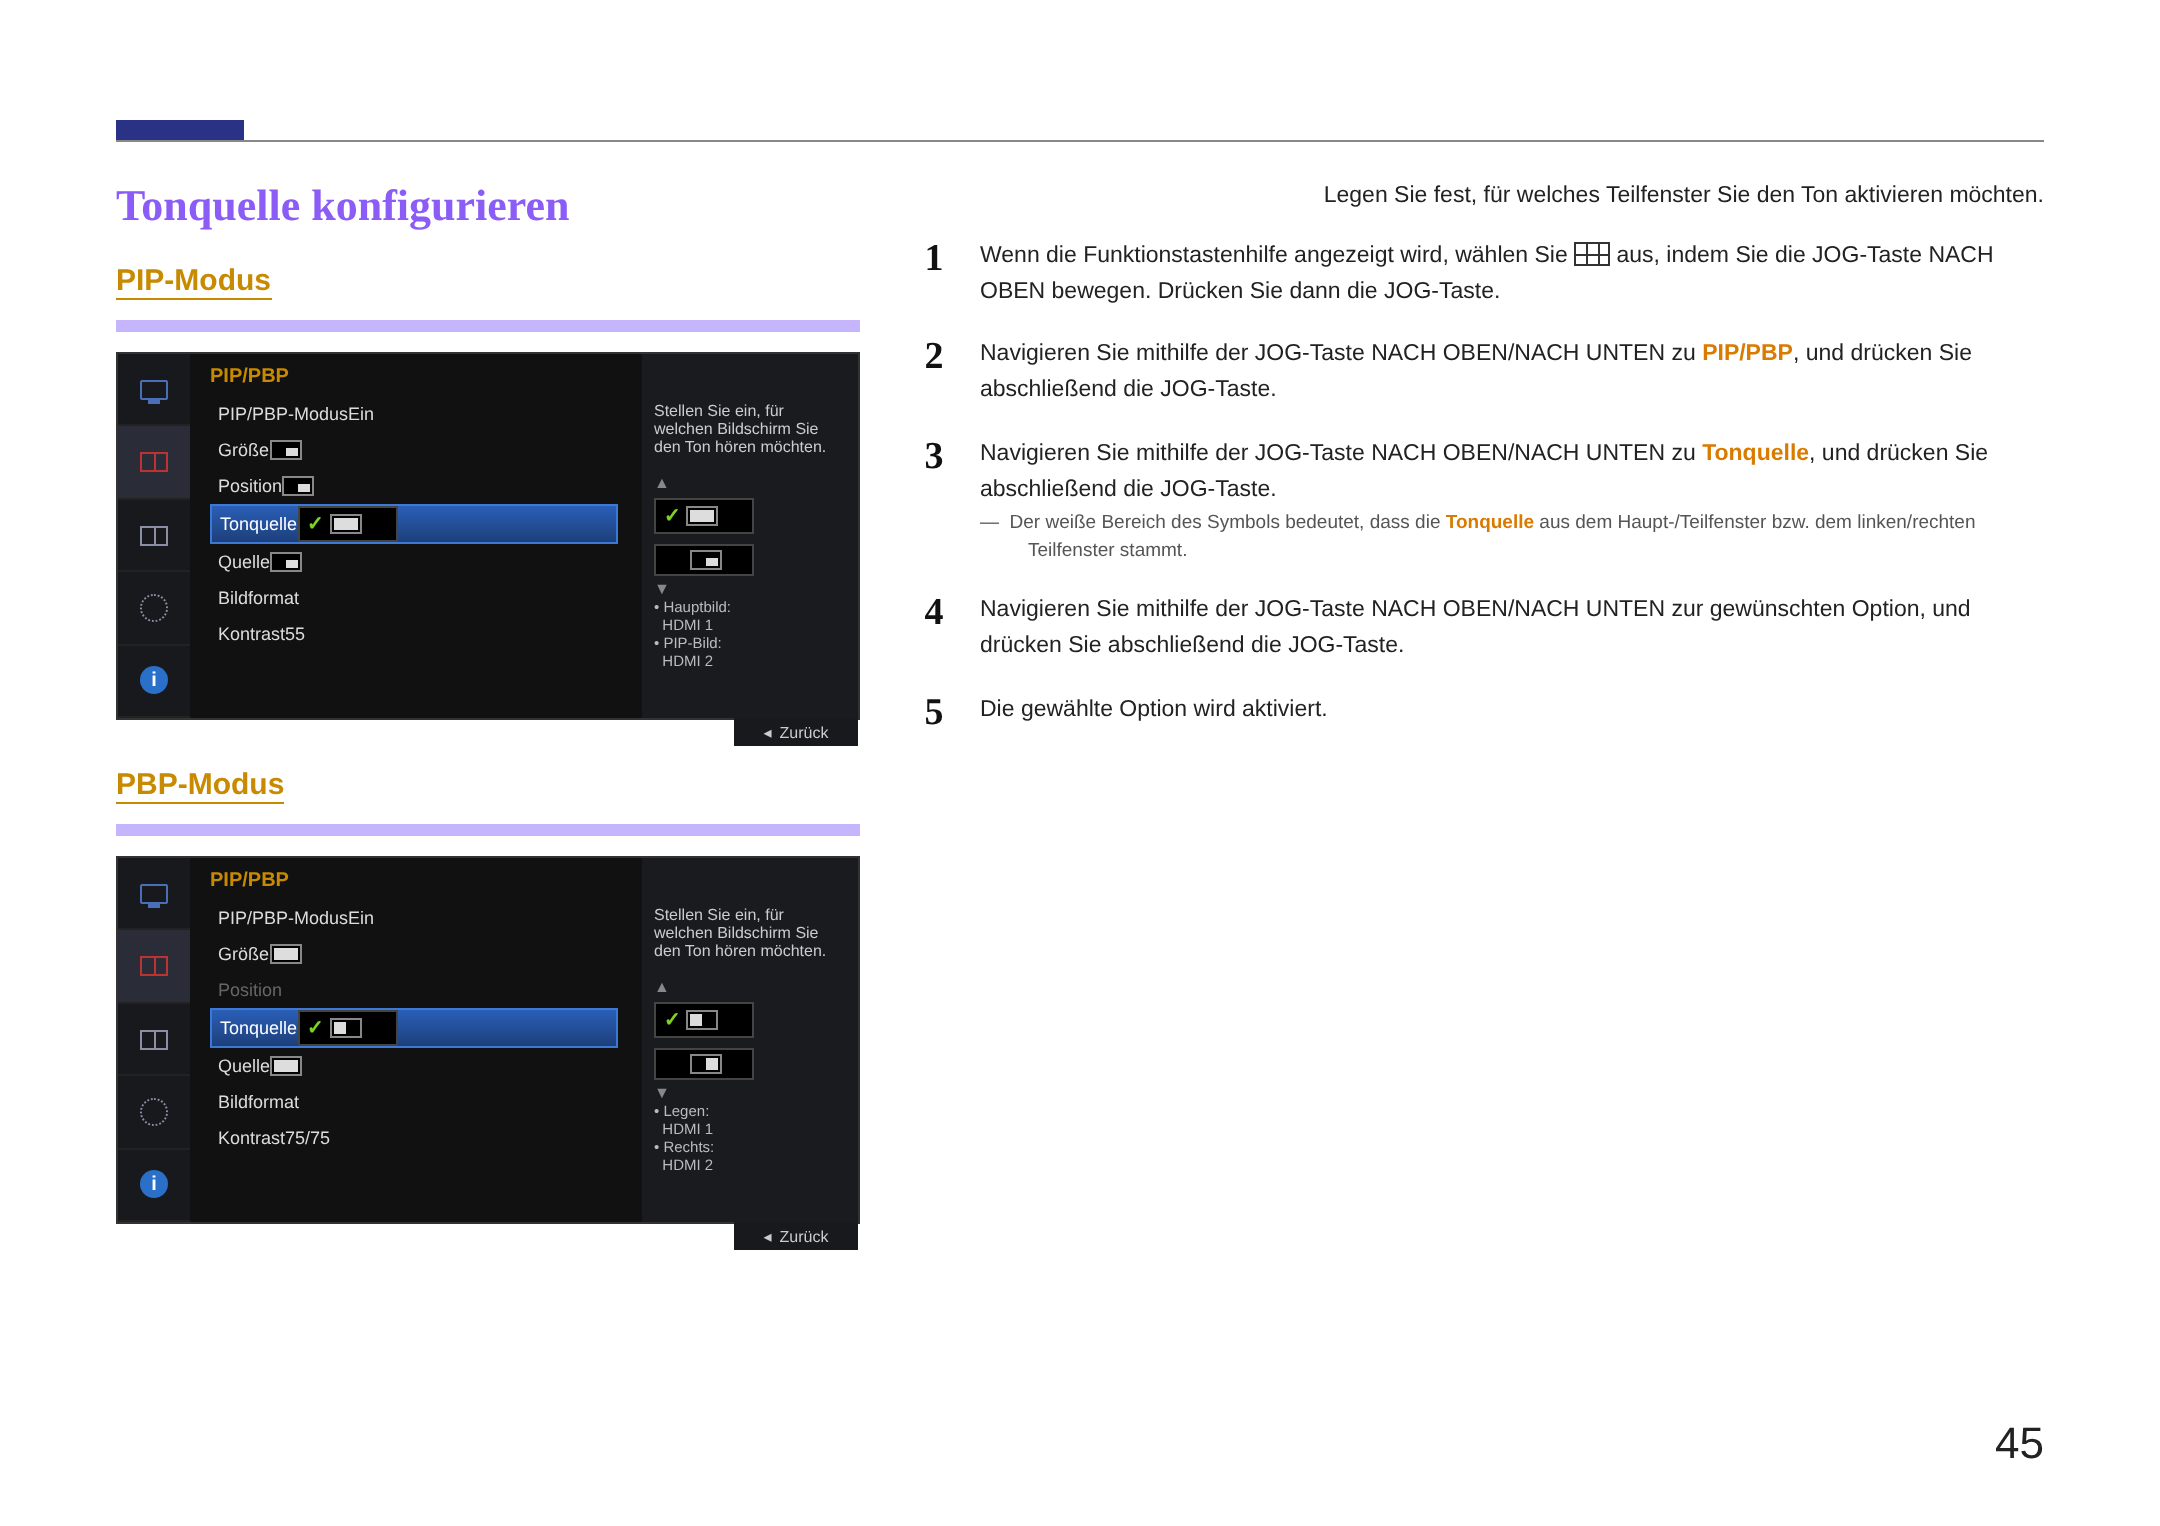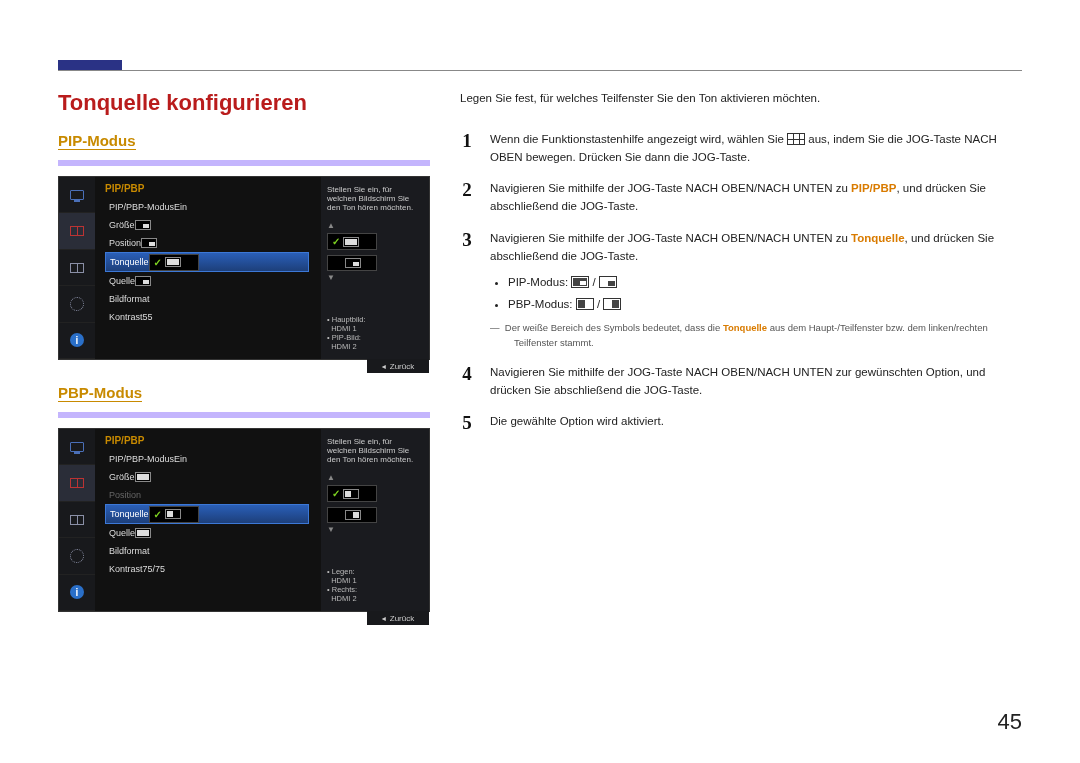--- a/index.html
+++ b/index.html
@@ -3,47 +3,47 @@
 <meta charset="utf-8">
 <style>
   * { box-sizing: border-box; margin: 0; padding: 0; }
   html, body { width: 1080px; height: 763px; background: #fff; font-family: Arial, Helvetica, sans-serif; }
   .page { position: relative; width: 1080px; height: 763px; padding: 60px 58px 0 58px; }
   .top-rule { position: absolute; top: 70px; left: 58px; right: 58px; height: 1px; background: #888; }
   .top-accent { position: absolute; top: 60px; left: 58px; width: 64px; height: 10px; background: #2a3285; }
   .content { display: flex; gap: 30px; margin-top: 30px; }
   .left-col { width: 372px; flex: 0 0 372px; }
   .right-col { flex: 1; font-size: 11.5px; color: #222; line-height: 1.55; }
-  h1 { font-size: 22px; font-weight: 700; color: #b91c1c; margin-bottom: 16px; }
+  h1 { font-size: 22px; font-weight: 700; color: #8b5cf6; margin-bottom: 16px; font-family: Liberation Serif, serif; }
   h2 { font-size: 15px; font-weight: 700; color: #c88a00; margin: 0 0 10px 0; display: inline-block; border-bottom: 1px solid #c88a00; }
   .h2-wrap { border-bottom: 6px solid #c4b5fd; margin-bottom: 10px; width: 372px; }
   .menu-shot { width: 372px; height: 184px; background: #111; border: 1px solid #333; position: relative; margin-bottom: 24px; }
   .menu-sidebar { position: absolute; left: 0; top: 0; bottom: 0; width: 36px; background: #18191c; display: flex; flex-direction: column; }
   .side-ic { flex:1; display:flex; align-items:center; justify-content:center; color:#8a8fa6; font-size:14px; border-bottom:1px solid #222; }
   .side-ic.sel { background:#2a2d38; }
   .menu-main { position:absolute; left:36px; right:110px; top:0; bottom:0; padding:6px 10px 0 10px; }
   .menu-title { color:#c88a00; font-size:10px; font-weight:700; margin-bottom:4px; }
   .row { display:flex; align-items:center; height:18px; font-size:9px; color:#ddd; padding:0 4px; }
   .row.dis { color:#666; }
   .row.hl { background: linear-gradient(#2a5fb8,#1d3f7a); color:#fff; border:1px solid #3c78d6; height:20px; }
-  .menu-info { position:absolute; right:0; top:0; bottom:0; width:108px; background:#1a1b1f; padding:8px 6px; font-size:8px; color:#ccc; display:flex; flex-direction:column; justify-content:space-between; }
+  .menu-info { position:absolute; right:0; top:0; bottom:0; width:108px; background:#1a1b1f; padding:8px 6px; font-size:8px; color:#ccc; display:flex; flex-direction:column; justify-content:center; }
   .info-arrow .menu-sel-box{margin:2px 0;}
   .menu-info .bullets{font-size:7.5px;color:#bbb;}
   .back-tab { position:absolute; right:0; bottom:-14px; width:62px; height:14px; background:#18191c; font-size:8px; color:#ccc; display:flex; align-items:center; justify-content:center; gap:4px; }
   .menu-sel-box { display:flex; gap:3px; align-items:center; background:#000; border:1px solid #444; padding:2px 4px; width:50px; }
   .opt-ic { width:16px; height:10px; border:1px solid #888; position:relative; background:#000; }
   .opt-ic.pip::after{content:"";position:absolute;right:1px;bottom:1px;width:6px;height:4px;background:#ddd;}
   .opt-ic.pip.main::before{content:"";position:absolute;inset:1px;background:#ddd;}
   .opt-ic.pbp-l::before{content:"";position:absolute;left:1px;top:1px;bottom:1px;width:6px;background:#ddd;}
   .opt-ic.pbp-r::after{content:"";position:absolute;right:1px;top:1px;bottom:1px;width:6px;background:#ddd;}
   .opt-ic.pbp-both::before{content:"";position:absolute;left:1px;top:1px;bottom:1px;width:6px;background:#ddd;}
   .opt-ic.pbp-both::after{content:"";position:absolute;right:1px;top:1px;bottom:1px;width:6px;background:#ddd;}
   .check{color:#7ed321;font-size:10px;font-weight:700;}
   .footnote { font-size: 9px; color: #888; margin-top: 10px; }
-  .intro { margin-bottom: 23px; }
+  .intro { margin-bottom: 12px; text-align: right; }
   .step { display:flex; gap:16px; margin-bottom:14px; }
   .step-num { font-family: Georgia, 'Times New Roman', serif; font-weight:700; font-size:19px; width:14px; flex:0 0 14px; text-align:center; color:#111; line-height:1.0; }
   .step-txt { flex:1; }
   .emph-orange { color:#d97b00; font-weight:700; }
   .bullets-right { padding-left: 18px; margin:8px 0; }
   .bullets-right li{ list-style: disc; list-style-position: outside; margin-bottom:4px; font-size:11.5px;}
   .mm-icon { display:inline-block; width:18px; height:12px; border:1.5px solid #333; vertical-align:-2px; position:relative; background:#fff; }
   .mm-icon.grid::before{content:"";position:absolute;top:50%;left:0;right:0;height:1px;background:#333;}
   .mm-icon.grid::after{content:"";position:absolute;left:33%;top:0;bottom:0;width:1px;background:#333;box-shadow:6px 0 0 #333;}
   .mm-pip-main::before{content:"";position:absolute;inset:1px;background:#444;}
@@ -258,32 +258,20 @@
         <div class="step-num">2</div>
         <div class="step-txt">
           <span>Navigieren Sie mithilfe der JOG-Taste NACH OBEN/NACH UNTEN zu </span><span class="emph-orange">PIP/PBP</span><span>, und drücken Sie abschließend die JOG-Taste.</span>
         </div>
       </div>
 
       <div class="step">
         <div class="step-num">3</div>
         <div class="step-txt">
           <span>Navigieren Sie mithilfe der JOG-Taste NACH OBEN/NACH UNTEN zu </span><span class="emph-orange">Tonquelle</span><span>, und drücken Sie abschließend die JOG-Taste.</span>
-          <ul class="bullets-right">
-            <li>
-              <span>PIP-Modus: </span>
-              <span class="mm-icon mm-pip-main"></span> / 
-              <span class="mm-icon mm-pip-sub"></span>
-            </li>
-            <li>
-              <span>PBP-Modus: </span>
-              <span class="mm-icon mm-pbp-l"></span> / 
-              <span class="mm-icon mm-pbp-r"></span>
-            </li>
-          </ul>
           <p class="note-dash">―&nbsp;&nbsp;<span>Der weiße Bereich des Symbols bedeutet, dass die </span><span class="emph-orange">Tonquelle</span><span> aus dem Haupt-/Teilfenster bzw. dem linken/rechten Teilfenster stammt.</span></p>
         </div>
       </div>
 
       <div class="step">
         <div class="step-num">4</div>
         <div class="step-txt">Navigieren Sie mithilfe der JOG-Taste NACH OBEN/NACH UNTEN zur gewünschten Option, und drücken Sie abschließend die JOG-Taste.</div>
       </div>
 
       <div class="step">

